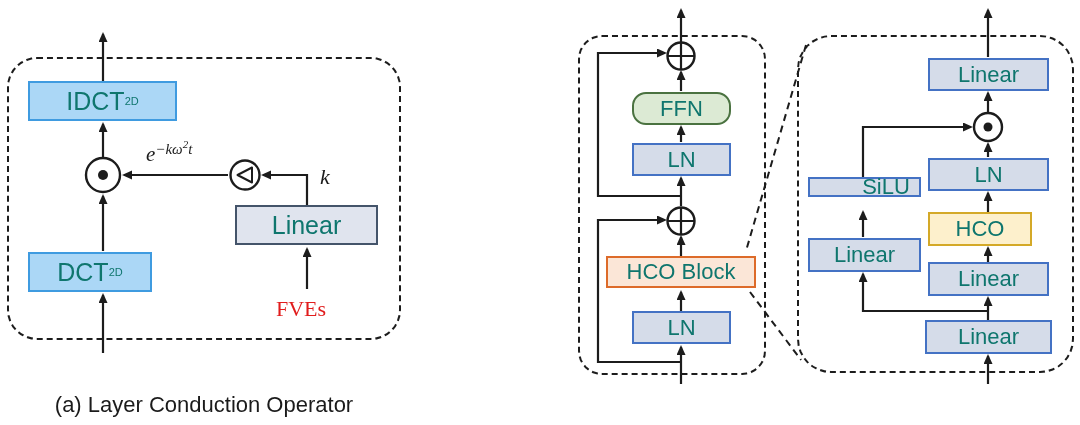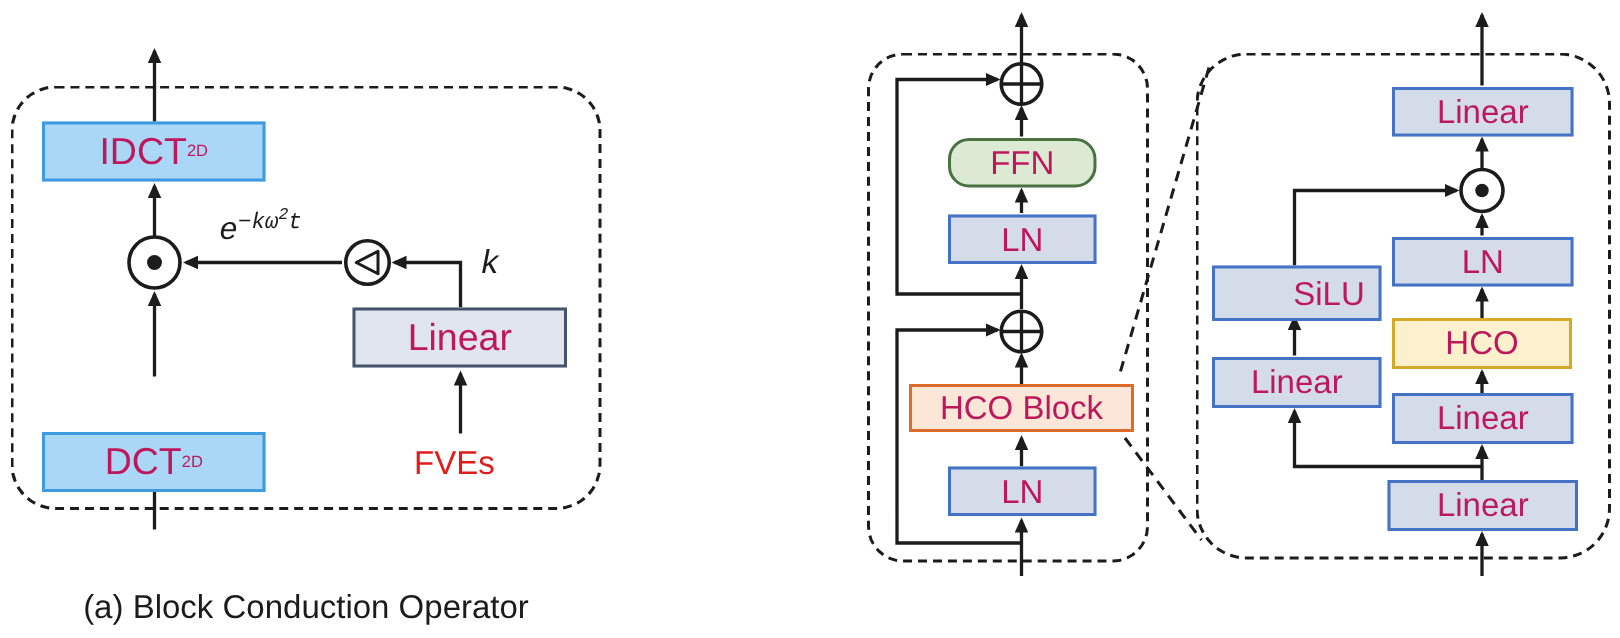--- a/index.html
+++ b/index.html
@@ -7,33 +7,33 @@
     position:relative;width:1080px;height:425px;background:#ffffff;
     font-family:"Liberation Sans",sans-serif;color:#1c1c1c;overflow:hidden;
   }
   .dashed-rect{position:absolute;box-sizing:border-box;border:2px dashed #1c1c1c;z-index:0;}
   #rect-a{left:7px;top:57px;width:394px;height:283px;border-radius:30px;}
   #rect-bl{left:578px;top:35px;width:188px;height:340px;border-radius:24px;}
   #rect-br{left:797px;top:35px;width:277px;height:338px;border-radius:34px;}
   svg.wires{position:absolute;left:0;top:0;z-index:1;}
   .box{
     position:absolute;box-sizing:border-box;display:flex;align-items:center;justify-content:center;
-    z-index:2;color:#be185d;line-height:1;white-space:nowrap;
+    z-index:2;color:#0f766e;line-height:1;white-space:nowrap;
   }
   .f-big{font-size:25px;}
   .f-sm{font-size:22px;}
   .blue  {background:#ABD7F6;border:2.5px solid #3F9BE0;}
   .gray-a{background:#E0E4EE;border:2.5px solid #44546A;}
   .lnbox {background:#D5DCE9;border:2px solid #4472C4;}
   .ffnbox{background:#DCEAD4;border:2px solid #4A7240;}
   .hcoblk{background:#FBE6D7;border:2px solid #DD6B2A;}
   .hcobox{background:#FDF0CC;border:2px solid #D4A928;}
   .box sub{font-size:11px;vertical-align:-5px;line-height:1;}
-  .lbl{position:absolute;z-index:3;line-height:1;}
-  .math{font-family:Liberation Mono, monospace;font-style:italic;font-size:21px;}
+  .lbl{position:absolute;z-index:3;line-height:1;font-family:Liberation Serif, serif;}
+  .math{font-family:Liberation Serif, serif;font-style:italic;font-size:21px;}
   .math .sup{font-size:15px;vertical-align:7px;}
   .math .sup2{font-size:11px;vertical-align:6px;}
   #k-label{left:320px;top:166px;font-size:22px;}
   #exp-label{left:146px;top:139px;}
   #fves{left:276px;top:298px;font-size:22px;color:#E11C1C;}
   .caption{position:absolute;z-index:3;font-size:22px;text-align:center;color:#1b1b1b;}
   #cap-a{left:7px;top:392px;width:394px;}
   #cap-b{left:640px;top:392px;width:340px;}
 </style>
 </head>
@@ -110,42 +110,42 @@
     <g>
       <circle cx="988" cy="127" r="14" fill="#ffffff" stroke="#1c1c1c" stroke-width="2.4"></circle>
       <circle cx="988" cy="127" r="4.5" fill="#1c1c1c"></circle>
     </g>
   </svg>
 
   <div class="box blue f-big" style="left:28px;top:81px;width:149px;height:40px;">
     <span>IDCT</span>
       <sub>2D</sub>
   </div>
-  <div class="box blue f-big" style="left:28px;top:252px;width:149px;height:40px;margin-top:36px;">
+  <div class="box blue f-big" style="left:28px;top:252px;width:124px;height:40px;">
     <span>DCT</span>
       <sub>2D</sub>
   </div>
   <div class="box gray-a f-big" style="left:235px;top:205px;width:143px;height:40px;">
     <span>Linear</span>
   </div>
 
   <div class="lbl math" id="exp-label">
     <span>e</span><span class="sup"><span>−kω</span><span class="sup2">2</span><span>t</span></span>
   </div>
   <div class="lbl math" id="k-label">k</div>
   <div class="lbl" id="fves">FVEs</div>
 
   <div class="box ffnbox f-sm" style="left:632px;top:92px;width:99px;height:33px;border-radius:14px;">FFN</div>
   <div class="box lnbox f-sm" style="left:632px;top:143px;width:99px;height:33px;">LN</div>
   <div class="box hcoblk f-sm" style="left:606px;top:256px;width:150px;height:32px;">HCO Block</div>
   <div class="box lnbox f-sm" style="left:632px;top:311px;width:99px;height:33px;">LN</div>
 
   <div class="box lnbox f-sm" style="left:928px;top:58px;width:121px;height:33px;">Linear</div>
   <div class="box lnbox f-sm" style="left:928px;top:158px;width:121px;height:33px;">LN</div>
-  <div class="box hcobox f-sm" style="left:928px;top:212px;width:120px;height:34px;">HCO</div>
+  <div class="box hcobox f-sm" style="left:928px;top:212px;width:104px;height:34px;">HCO</div>
   <div class="box lnbox f-sm" style="left:928px;top:262px;width:121px;height:34px;">Linear</div>
   <div class="box lnbox f-sm" style="left:925px;top:320px;width:127px;height:34px;">Linear</div>
-  <div class="box lnbox f-sm" style="left:808px;top:177px;width:113px;height:37px;padding-left:43px;">SiLU</div>
+  <div class="box lnbox f-sm" style="left:808px;top:177px;width:113px;height:20px;padding-left:43px;">SiLU</div>
   <div class="box lnbox f-sm" style="left:808px;top:238px;width:113px;height:34px;">Linear</div>
 
-  <div class="caption" id="cap-a">(a) Block Conduction Operator</div>
+  <div class="caption" id="cap-a">(a) Layer Conduction Operator</div>
 
 </div>
 
 </body></html>

